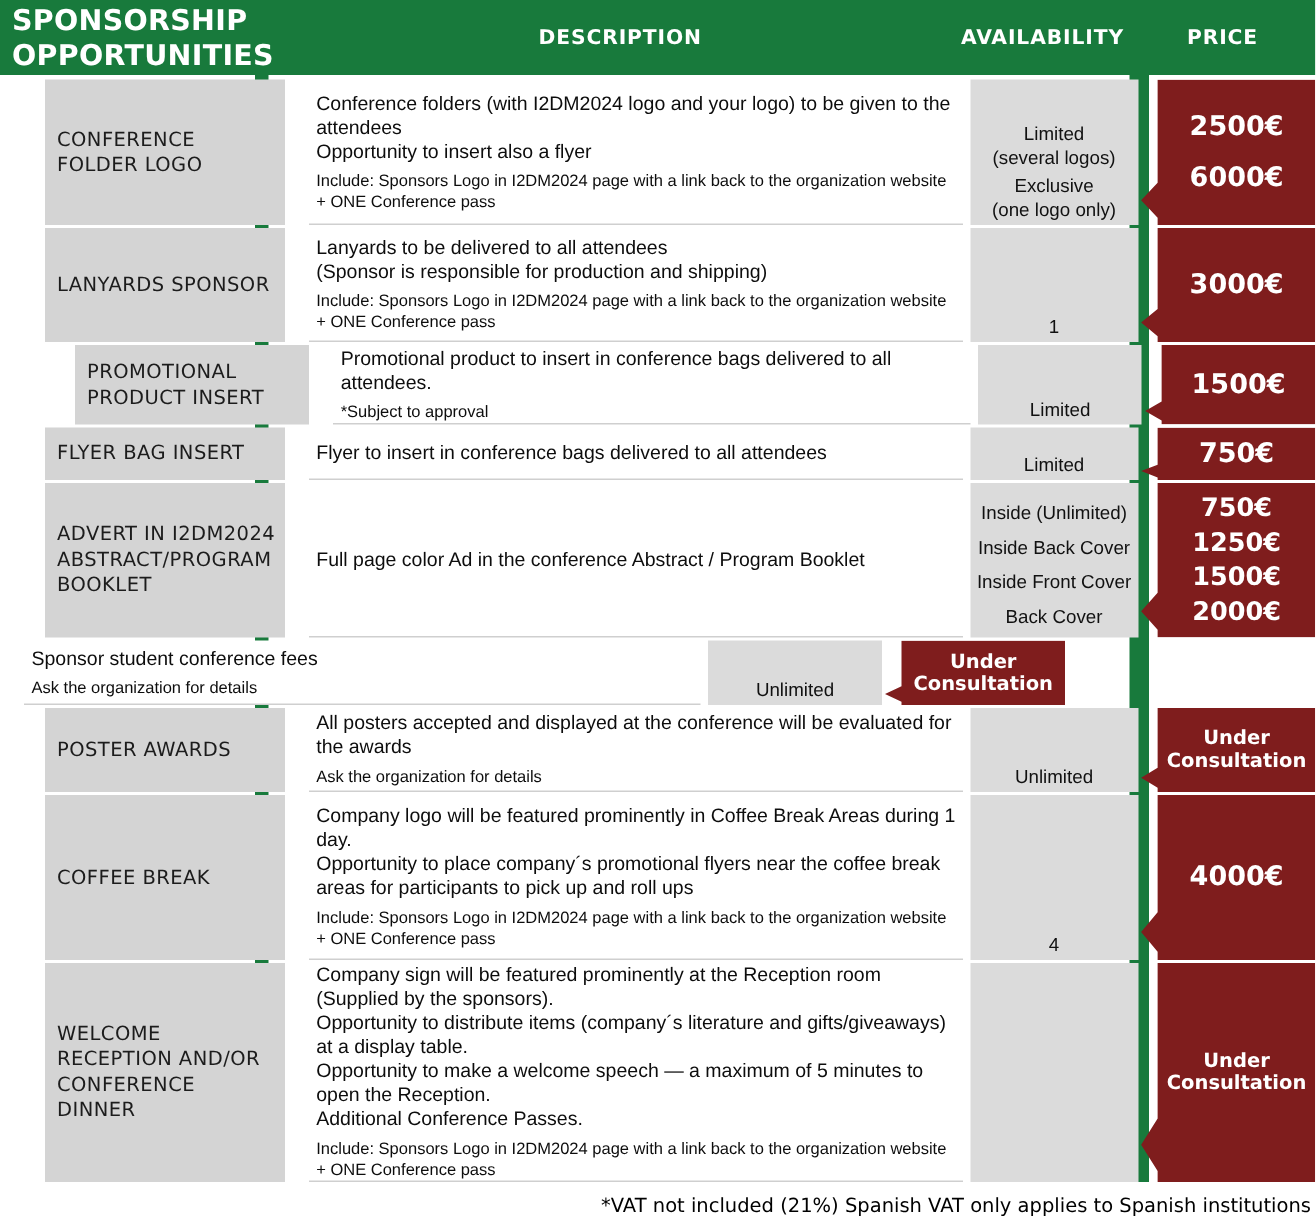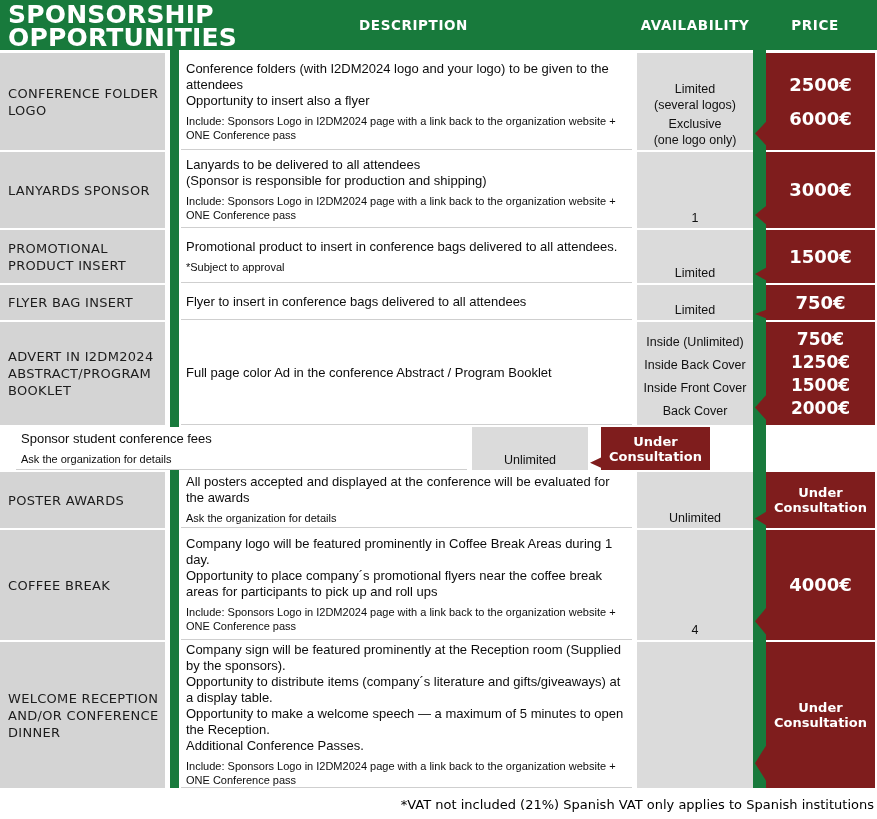--- a/index.html
+++ b/index.html
@@ -14,23 +14,22 @@
   }
 
   
   .hdr{
     display:flex; align-items:center;
     height:50px; background:#187A3C; color:#ffffff;
   }
   .hdr .h-title{
     width:190px; padding:2px 0 0 8px;
     font-family:"DejaVu Sans", sans-serif;
-    font-size:25px; font-weight:bold; line-height:23px;
+    font-size:19px; font-weight:bold; line-height:23px;
     letter-spacing:0.2px;
-    text-align:right;
   }
   .hdr .h-col{ text-align:center;
     font-family:"DejaVu Sans", sans-serif;
     font-size:13.5px; font-weight:bold; letter-spacing:0.6px;
   }
   .hdr .h-desc{ width:447px; }
   .hdr .h-avail{ width:116px; }
   .hdr .h-price{ flex:1; }
 
   
@@ -48,20 +47,21 @@
   .cell{ height:100%; }
 
   .t-cell{
     width:165px;
     background:#D4D4D4;
     display:flex; align-items:center;
     padding:2px 6px 2px 8px;
     font-family:"DejaVu Sans", sans-serif;
     font-size:13px; line-height:17px; letter-spacing:0.3px;
     color:#1c1c1c;
+    margin-left:30px;
   }
 
   .d-cell{
     margin-left:16px; width:451px;
     background:#ffffff;
     border-bottom:1px solid #cfcfcf;
     display:flex; flex-direction:column; justify-content:center;
     padding:3px 4px 3px 5px;
     color:#0d0d0d;
   }
@@ -153,21 +153,21 @@
           </div>
           <div class="d-note">Include: Sponsors Logo in I2DM2024 page with a link back to the organization website + ONE Conference pass</div>
         </div>
         <div class="cell a-cell">
           <div class="a-line">1</div>
         </div>
         <div class="cell p-cell">
           <div class="p-line">3000€</div>
         </div>
       </div>
-      <div class="row row-i2" style="height: 53px;">
+      <div class="row row-i2" style="height: 53px; padding-left: 20px;">
         <div class="cell t-cell">
           <div class="">PROMOTIONAL PRODUCT INSERT</div>
         </div>
         <div class="cell d-cell">
           <div class="">
             <div class="d-line">Promotional product to insert in conference bags delivered to all attendees.</div>
           </div>
           <div class="d-note">*Subject to approval</div>
         </div>
         <div class="cell a-cell">

